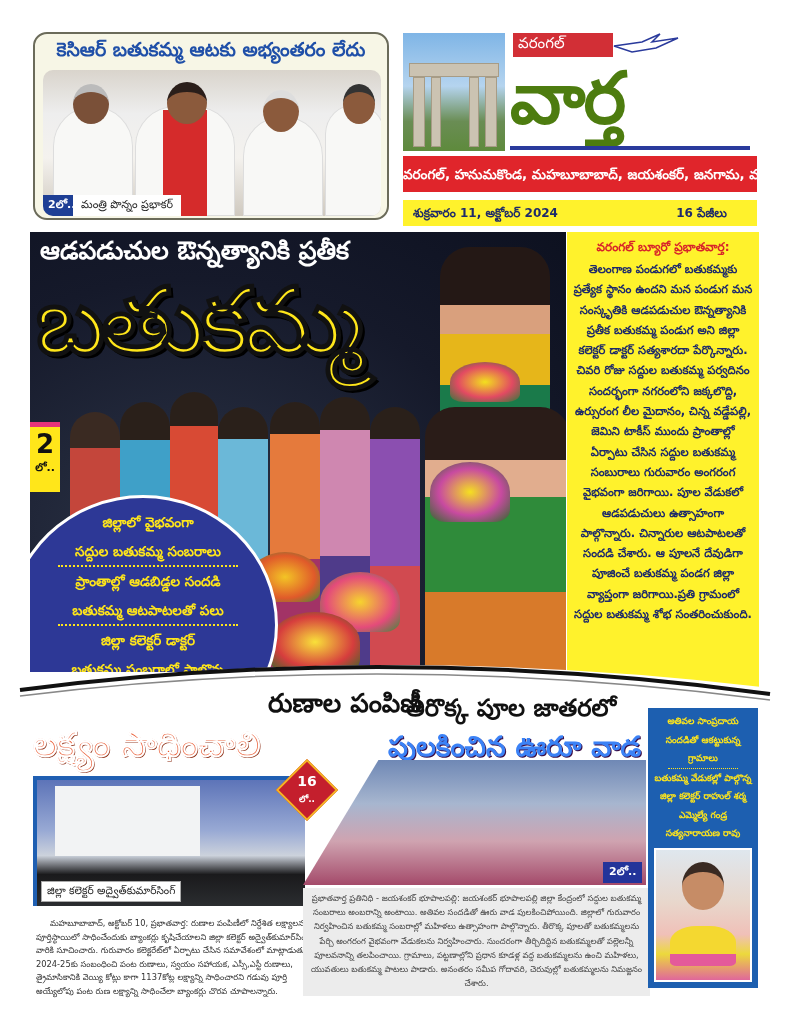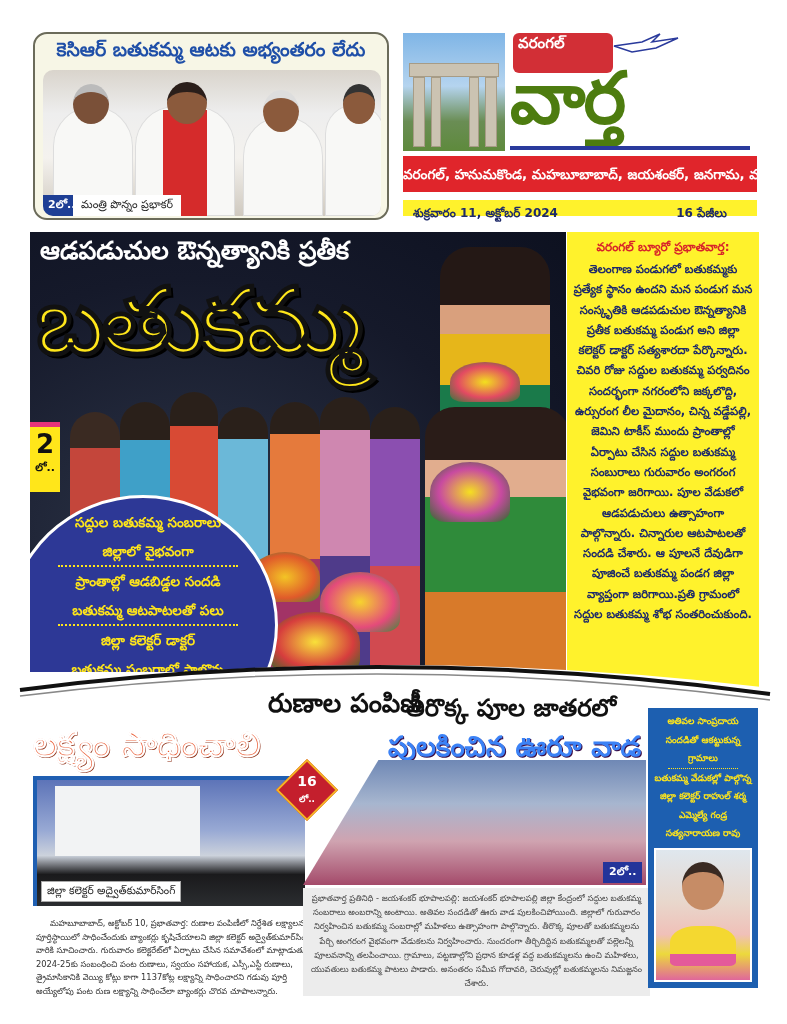--- a/index.html
+++ b/index.html
@@ -10,26 +10,26 @@
 .teaser-title{position:absolute;left:0;right:0;top:4px;text-align:center;color:#1f4fa8;font-weight:bold;font-size:19px}
 .teaser-photo{position:absolute;left:8px;top:36px;width:338px;height:146px;border-radius:10px;background:linear-gradient(180deg,#d9d4cc 0%,#eee 30%,#f4f2ee 60%,#cfc9bf 100%);overflow:hidden}
 .person{position:absolute;bottom:0;border-radius:40px 40px 0 0;background:#f8f8f6;box-shadow:inset 0 0 0 1px #ddd}
 .head{position:absolute;border-radius:50%;background:#8b5a3c}
 .red-scarf{position:absolute;background:#d52b2b}
 .teaser-badge{position:absolute;left:0;bottom:0;background:#1e3f95;color:#fff;font-weight:bold;font-size:11px;padding:3px 5px}
 .teaser-caption{position:absolute;left:30px;bottom:0;background:#fff;color:#222;font-size:11px;padding:3px 8px}
 
 .gate{left:403px;top:33px;width:102px;height:118px;background:linear-gradient(180deg,#7fb5e6 0%,#b5d4ef 45%,#6a8d54 75%,#5e8a3c 100%)}
 .pillar{position:absolute;background:#cbc3b2;border:1px solid #a79c86}
-.brand-top{left:513px;top:33px;width:100px;height:40px;background:#d22f36;color:#fff;font-weight:bold;font-size:15px;padding:1px 5px;border-radius:6px}
+.brand-top{left:513px;top:33px;width:100px;height:24px;background:#d22f36;color:#fff;font-weight:normal;font-size:15px;padding:1px 5px;border-radius:0}
 .brand-main{left:510px;top:48px;width:240px;height:100px;color:#4d7c0f;font-weight:bold;font-size:72px;line-height:100px;letter-spacing:-2px}
 .brand-line{left:510px;top:146px;width:240px;height:4px;background:#2a3a9c}
 .dove{left:612px;top:32px;width:70px;height:24px}
 .districts{left:403px;top:156px;width:354px;height:36px;background:#e0252b;color:#fff;font-weight:bold;font-size:13.5px;line-height:36px;text-align:center;white-space:nowrap}
-.dateline{left:403px;top:200px;width:354px;height:16px;background:#fff22c;color:#1e2a6a;font-weight:bold;font-size:12px;line-height:26px;padding:0 10px}
+.dateline{left:403px;top:200px;width:354px;height:26px;background:#fff22c;color:#1e2a6a;font-weight:bold;font-size:12px;line-height:26px;padding:0 10px}
 .dateline .pages{position:absolute;right:30px;top:0}
 
 .main-photo{left:30px;top:232px;width:536px;height:440px;background:radial-gradient(ellipse at 30% 70%,#2c3447 0%,#15192a 60%,#0d1120 100%);overflow:hidden}
 .kicker{position:absolute;left:10px;top:4px;color:#fff;font-size:25px;font-weight:bold;white-space:nowrap}
 .mega{position:absolute;left:6px;top:40px;color:#ffe61a;font-size:92px;font-weight:bold;line-height:100px;letter-spacing:-4px;-webkit-text-stroke:2px #111;text-shadow:3px 3px 0 #000;white-space:nowrap}
 .woman{position:absolute;border-radius:30px 30px 0 0}
 .bouquet{position:absolute;border-radius:50% 50% 20% 20%}
 .two-badge{position:absolute;left:0;top:190px;width:30px;height:70px;background:#ffe61a;border-top:5px solid #e6337a;text-align:center;font-weight:bold}
 .two-badge .n{font-size:26px;color:#111;line-height:34px}
 .two-badge .l{font-size:11px;color:#111}
@@ -121,22 +121,22 @@
   <div class="bouquet" style="left:400px;top:230px;width:80px;height:60px;background:radial-gradient(#f5e020,#c84aa0 55%,#2d6b2a)"></div>
 
   <div class="kicker">ఆడపడుచుల ఔన్నత్యానికి ప్రతీక</div>
   <div class="mega">బతుకమ్మ</div>
   <div class="two-badge">
     <div class="n">2</div>
     <div class="l">లో..</div>
   </div>
   <div class="blue-circle">
     <div class="blue-text" style="left:22px">
+      <div>జిల్లాలో వైభవంగా</div>
       <div>సద్దుల బతుకమ్మ సంబరాలు</div>
-      <div>జిల్లాలో వైభవంగా</div>
       <div class="dots"></div>
       <div>ప్రాంతాల్లో ఆడబిడ్డల సందడి</div>
       <div>బతుకమ్మ ఆటపాటలతో పలు</div>
       <div class="dots"></div>
       <div>జిల్లా కలెక్టర్ డాక్టర్</div>
       <div>బతుకమ్మ సంబరాల్లో పాల్గొన్న</div>
 
     </div>
   </div>
 </div>

